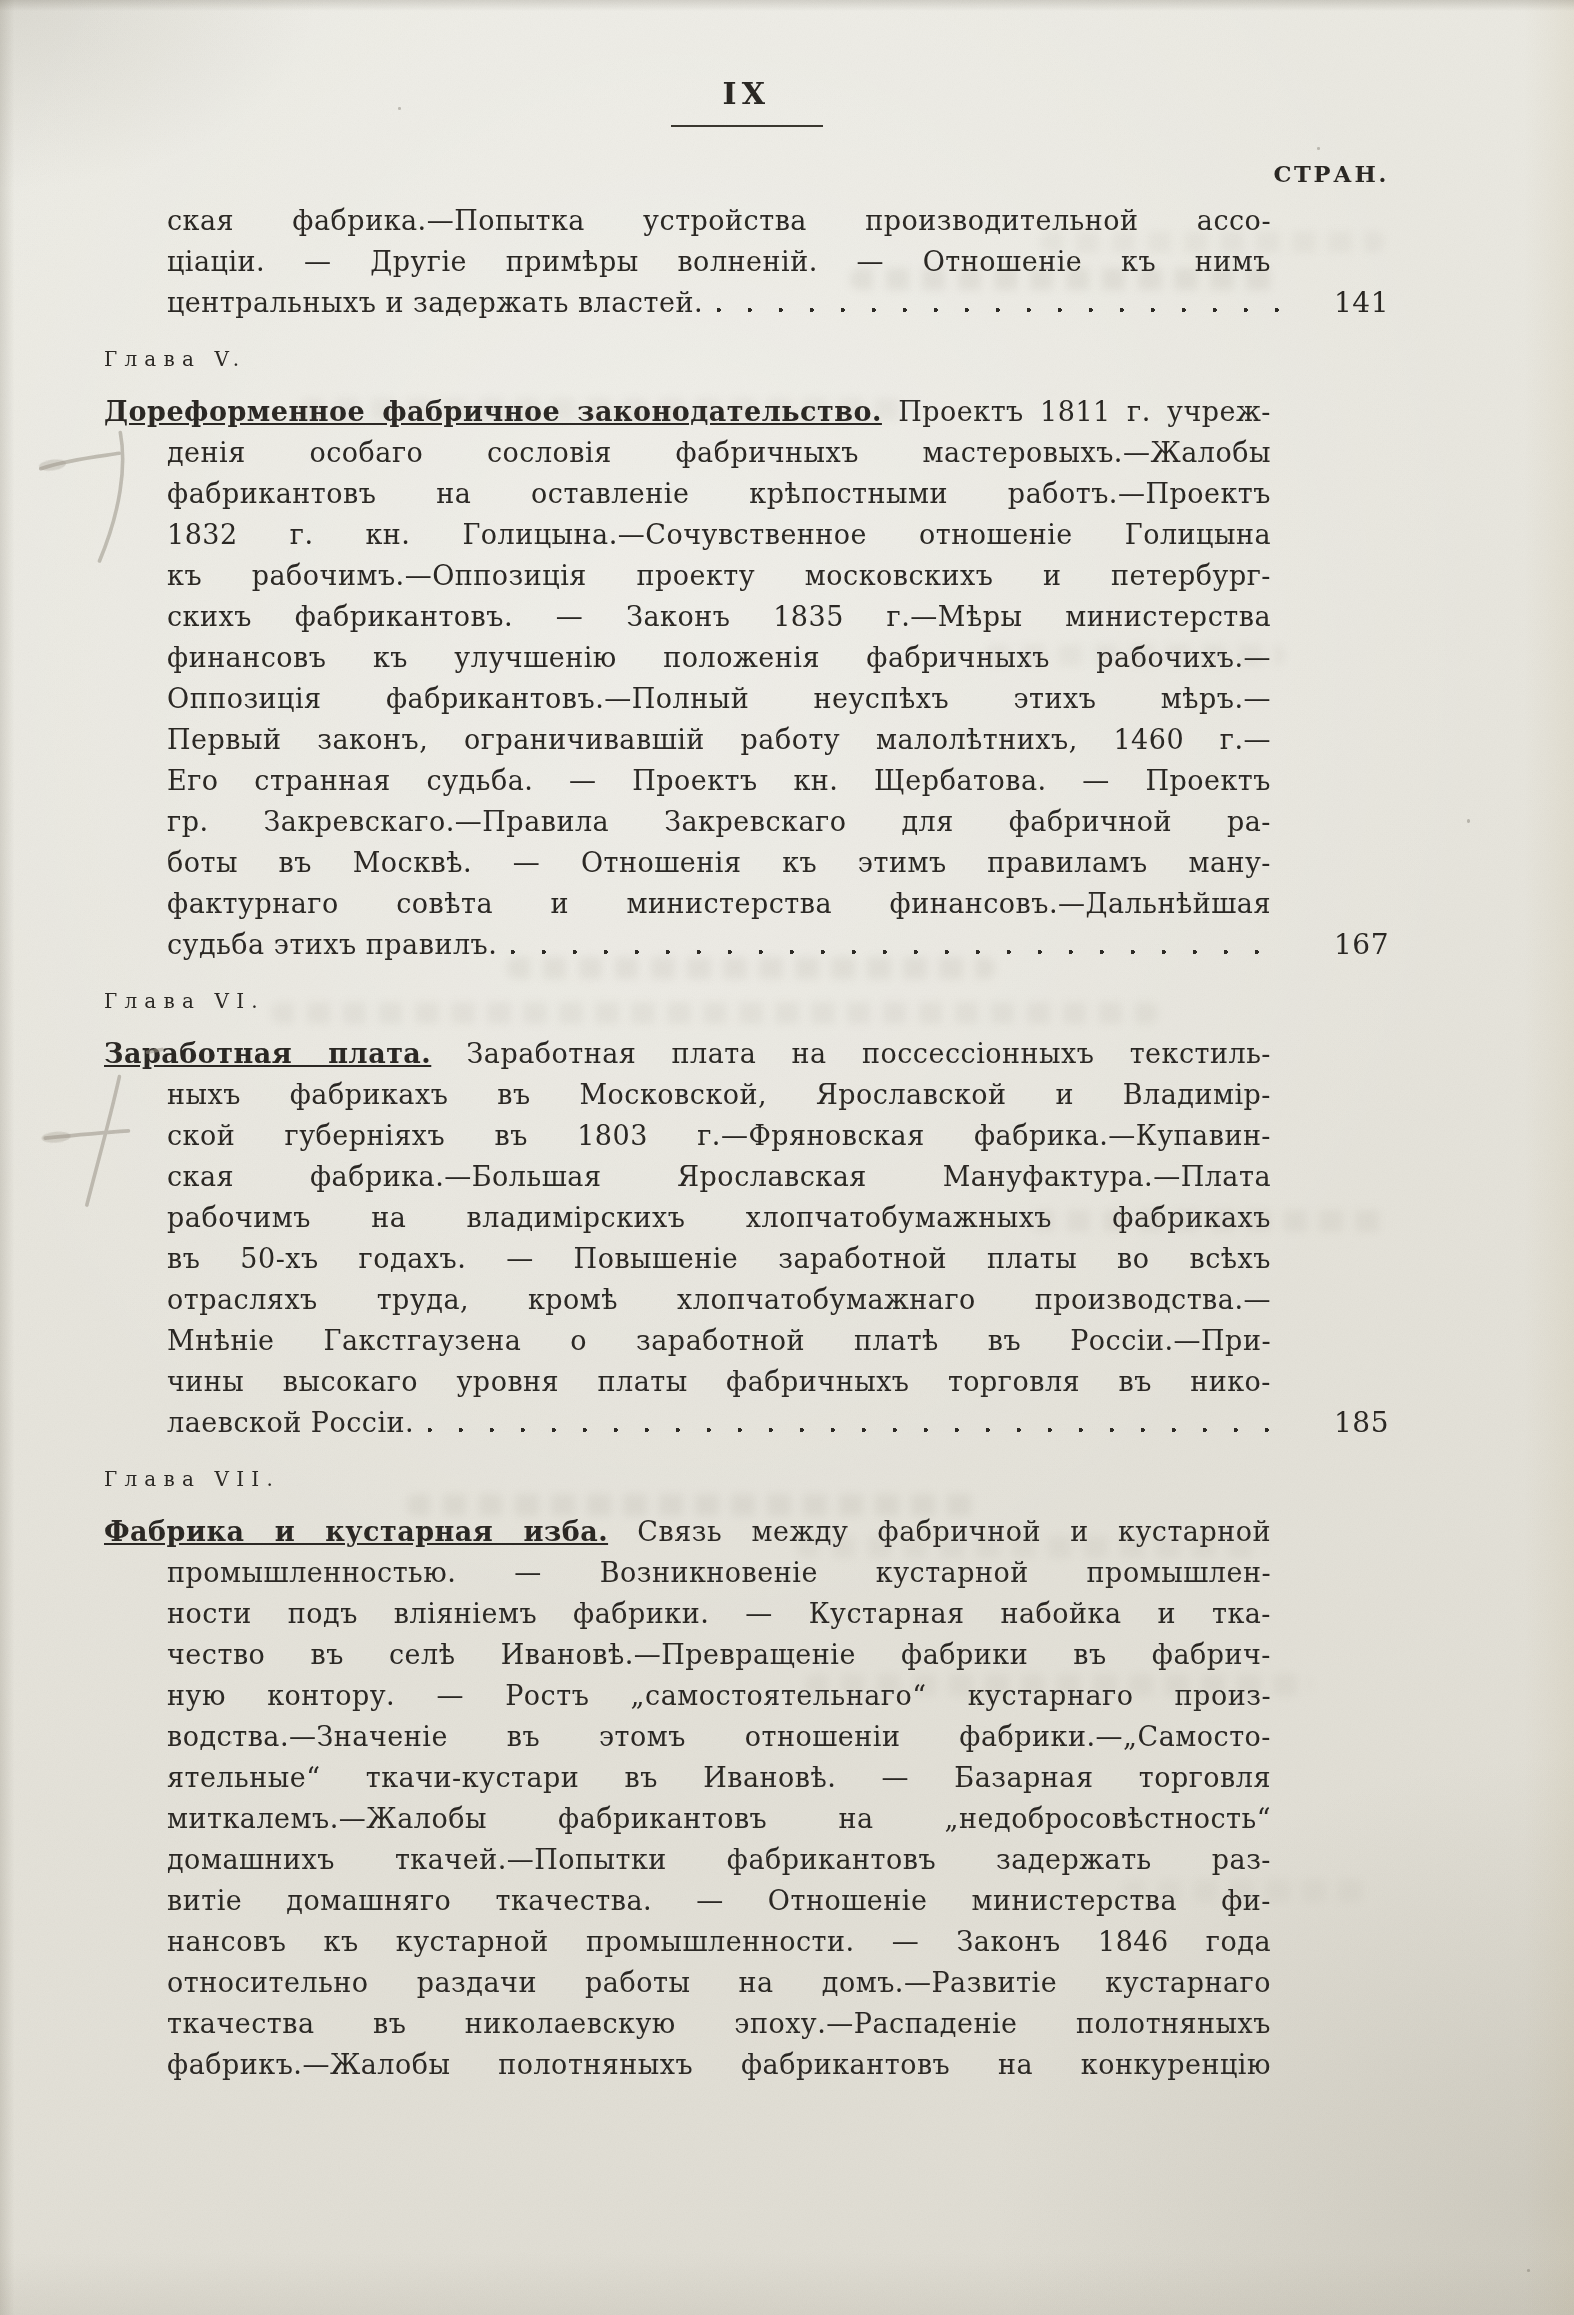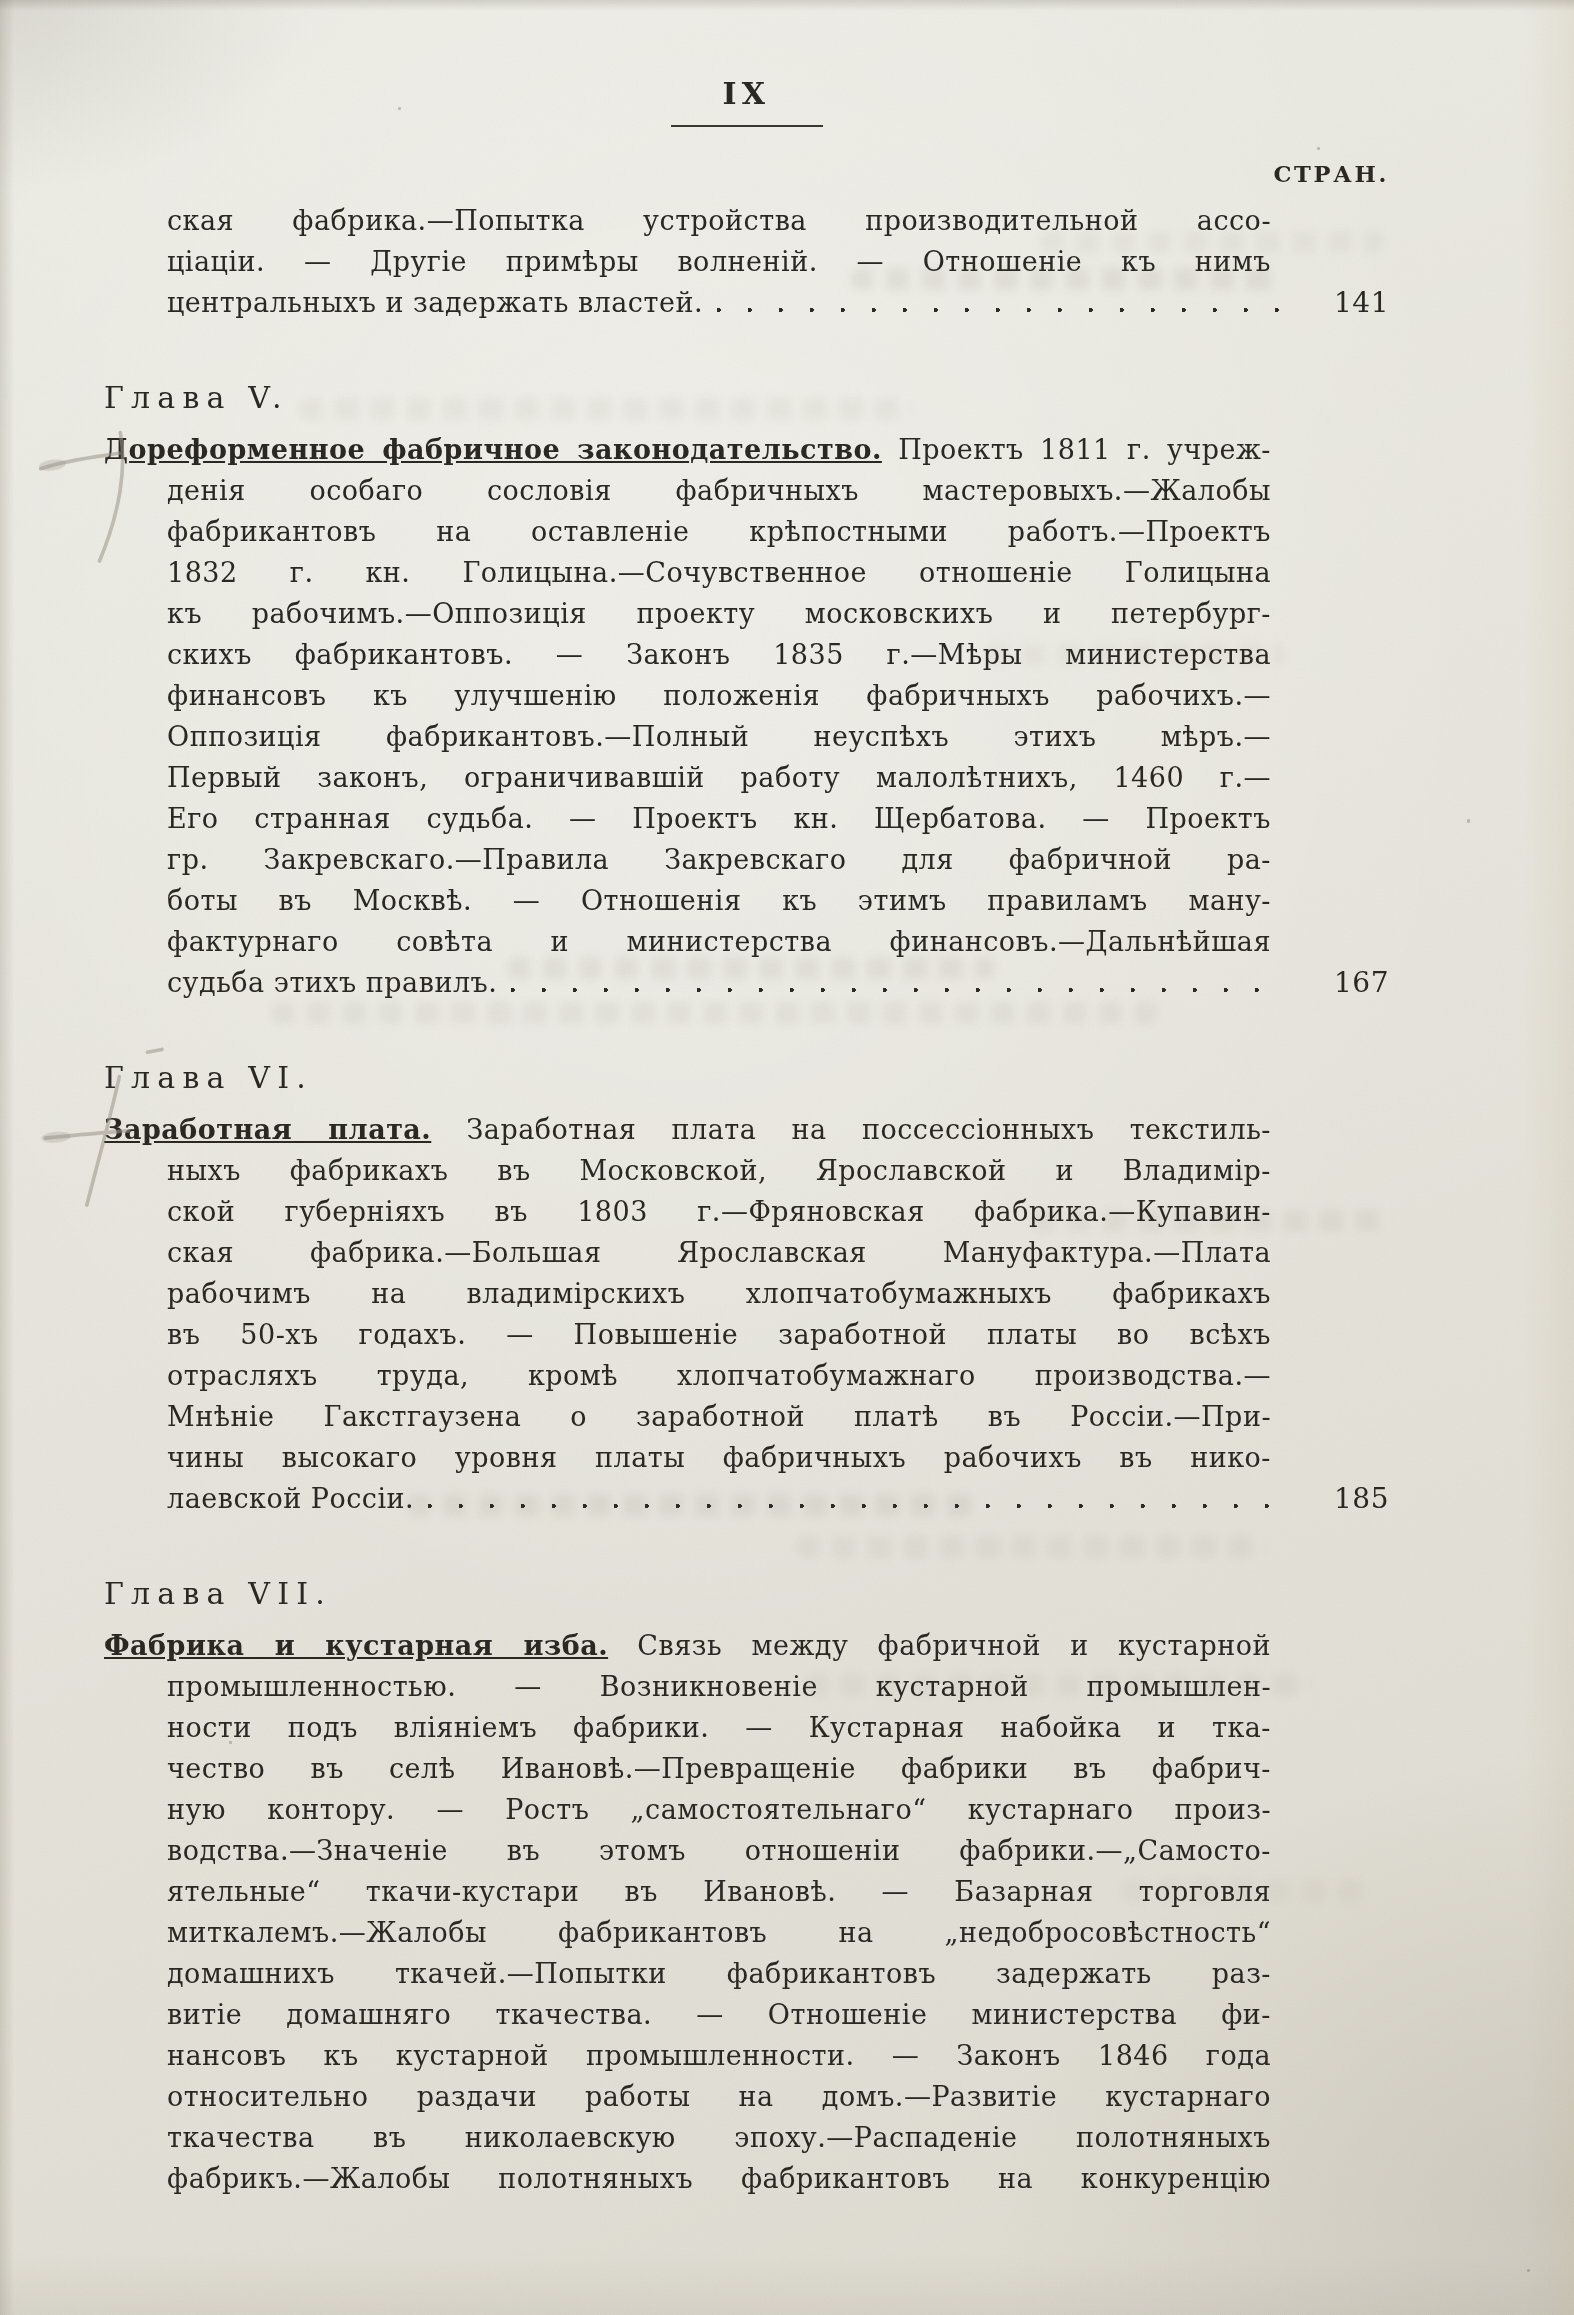--- a/index.html
+++ b/index.html
@@ -15,21 +15,21 @@
       radial-gradient(ellipse 814px 633px at 97% 95%, rgba(138,132,114,.20), rgba(0,0,0,0) 70%),
       radial-gradient(ellipse 452px 271px at 0% 0%, rgba(110,104,90,.14), rgba(0,0,0,0) 70%),
       linear-gradient(160deg,#edece5 0%,#e7e5dd 45%,#dedbd1 100%);
     padding-left: 36px;
   }
   .content{position:absolute;left:104px;top:0;width:1285px;}
   .folio{margin-top:76px;text-align:center;font-size:30px;letter-spacing:5.4px;font-weight:bold;}
   .folio-rule{width:152px;height:2.7px;background:#3a372f;margin:13.6px auto 0;}
   .col-header{margin-top:34px;text-align:right;font-weight:bold;font-size:22.6px;letter-spacing:2.7px;}
   .entries{margin-top:12.7px;}
-  .chapter-heading{margin-top:54px;margin-bottom:11px;height:41px;line-height:41px;font-size:30px;letter-spacing:7.2px;}
+  .chapter-heading{margin-top:16px;margin-bottom:11px;height:41px;line-height:41px;font-size:20px;letter-spacing:7.2px;}
   .line{height:41px;overflow:hidden;font-size:27px;line-height:41px;letter-spacing:0.5px;width:1167px;}
   .line.indent{margin-left:63px;width:1104px;}
   .jline{text-align:justify;}
   .jline::after{content:"";display:inline-block;width:100%;height:0;}
   .lead{font-weight:bold;text-decoration:underline;}
   .lastline{display:flex;align-items:baseline;height:41px;font-size:27px;line-height:41px;letter-spacing:0.5px;width:1285px;}
   .lastline .tail-text{margin-left:63px;white-space:nowrap;}
   .dotfill{flex:1;align-self:stretch;margin:0 16.3px 0 12.7px;
     background-image:radial-gradient(circle 2.2px at 2.7px 28px,#2e2b26 97%,rgba(0,0,0,0) 100%);
     background-size:31px 41px;background-repeat:repeat-x;}
@@ -102,21 +102,21 @@
         <section class="entry">
           <div class="chapter-heading">Глава VI.</div>
           <div class="line jline"><span class="lead">Заработная плата.</span> <span>Заработная плата на поссессіонныхъ текстиль-</span></div>
           <div class="line jline indent">ныхъ фабрикахъ въ Московской, Ярославской и Владимір-</div>
           <div class="line jline indent">ской губерніяхъ въ 1803 г.—Фряновская фабрика.—Купавин-</div>
           <div class="line jline indent">ская фабрика.—Большая Ярославская Мануфактура.—Плата</div>
           <div class="line jline indent">рабочимъ на владимірскихъ хлопчатобумажныхъ фабрикахъ</div>
           <div class="line jline indent">въ 50-хъ годахъ. — Повышеніе заработной платы во всѣхъ</div>
           <div class="line jline indent">отрасляхъ труда, кромѣ хлопчатобумажнаго производства.—</div>
           <div class="line jline indent">Мнѣніе Гакстгаузена о заработной платѣ въ Россіи.—При-</div>
-          <div class="line jline indent">чины высокаго уровня платы фабричныхъ рабочихъ въ нико-</div>
+          <div class="line jline indent">чины высокаго уровня платы фабричныхъ торговля въ нико-</div>
           <div class="lastline">
             <span class="tail-text">лаевской Россіи.</span>
             <span class="dotfill"></span>
             <span class="pagenum">185</span>
           </div>
         </section>
         <section class="entry">
           <div class="chapter-heading">Глава VII.</div>
           <div class="line jline"><span class="lead">Фабрика и кустарная изба.</span> <span>Связь между фабричной и кустарной</span></div>
           <div class="line jline indent">промышленностью. — Возникновеніе кустарной промышлен-</div>

